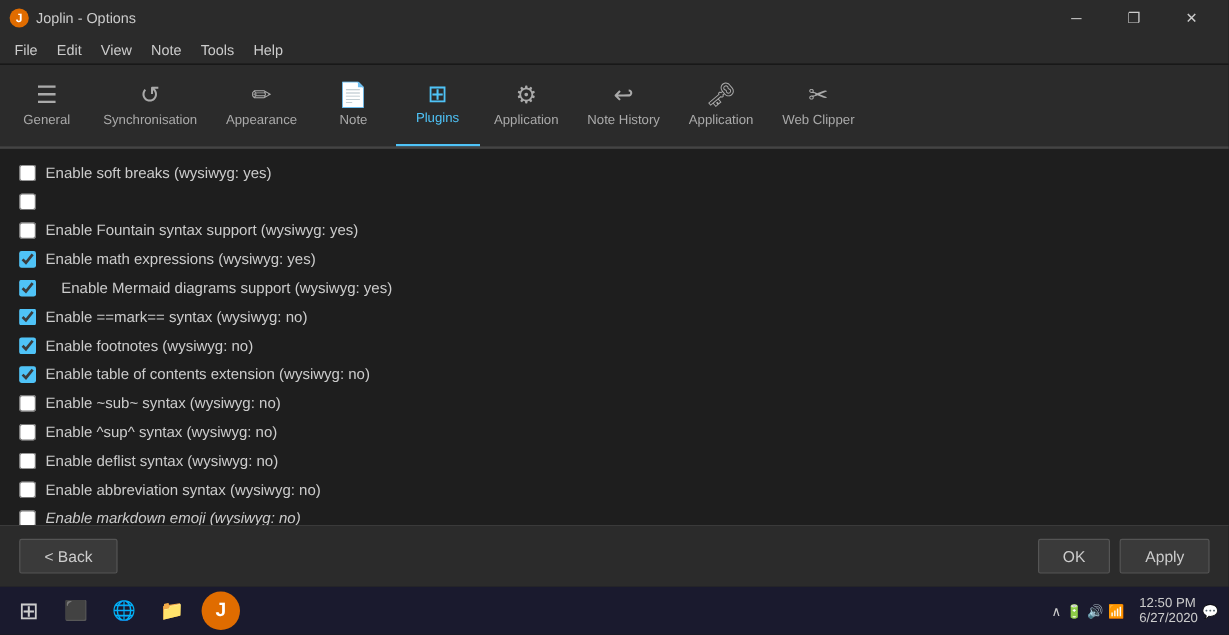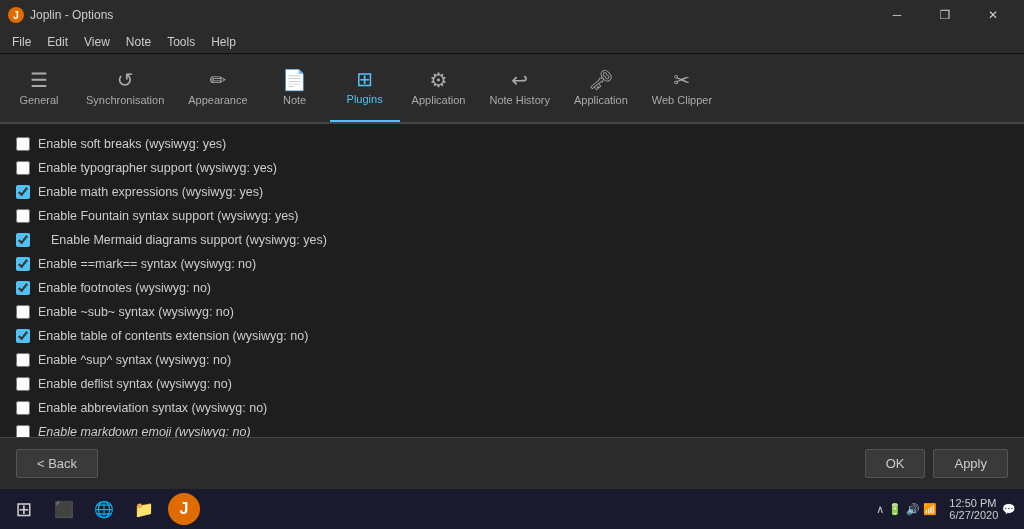--- a/index.html
+++ b/index.html
@@ -276,49 +276,48 @@
     </div>
   </div>
 
 <div class="content">
 <div class="checkbox-row">
       <input type="checkbox" style="">
       <label style="cursor: pointer;">Enable soft breaks (wysiwyg: yes)</label>
     </div>
     <div class="checkbox-row">
       <input type="checkbox" style="">
-      <label style="cursor: pointer;">Enable typographer support (wysiwyg: yes)</label>
+    </div>
+    <div class="checkbox-row">
+      <input type="checkbox" style="">
+      <label style="cursor: pointer;">Enable Fountain syntax support (wysiwyg: yes)</label>
     </div>
     <div class="checkbox-row">
       <input type="checkbox" checked="" style="">
       <label style="cursor: pointer;">Enable math expressions (wysiwyg: yes)</label>
     </div>
     <div class="checkbox-row">
-      <input type="checkbox" style="">
-      <label style="cursor: pointer;">Enable Fountain syntax support (wysiwyg: yes)</label>
-    </div>
-    <div class="checkbox-row">
       <input type="checkbox" checked="" style="">
       <label style="cursor: pointer; margin-left: 13px;">Enable Mermaid diagrams support (wysiwyg: yes)</label>
     </div>
     <div class="checkbox-row">
       <input type="checkbox" checked="" style="">
       <label style="cursor: pointer; text-align: center;">Enable ==mark== syntax (wysiwyg: no)</label>
     </div>
     <div class="checkbox-row">
       <input type="checkbox" checked="" style="">
       <label style="cursor: pointer;">Enable footnotes (wysiwyg: no)</label>
     </div>
     <div class="checkbox-row">
+      <input type="checkbox" checked="" style="">
+      <label style="cursor: pointer;">Enable table of contents extension (wysiwyg: no)</label>
+    </div>
+    <div class="checkbox-row">
       <input type="checkbox" style="">
       <label style="cursor: pointer;">Enable ~sub~ syntax (wysiwyg: no)</label>
-    </div>
-    <div class="checkbox-row">
-      <input type="checkbox" checked="" style="">
-      <label style="cursor: pointer;">Enable table of contents extension (wysiwyg: no)</label>
     </div>
     <div class="checkbox-row">
       <input type="checkbox" style="">
       <label style="cursor: pointer;">Enable ^sup^ syntax (wysiwyg: no)</label>
     </div>
     <div class="checkbox-row">
       <input type="checkbox" style="">
       <label style="cursor: pointer;">Enable deflist syntax (wysiwyg: no)</label>
     </div>
     <div class="checkbox-row">

